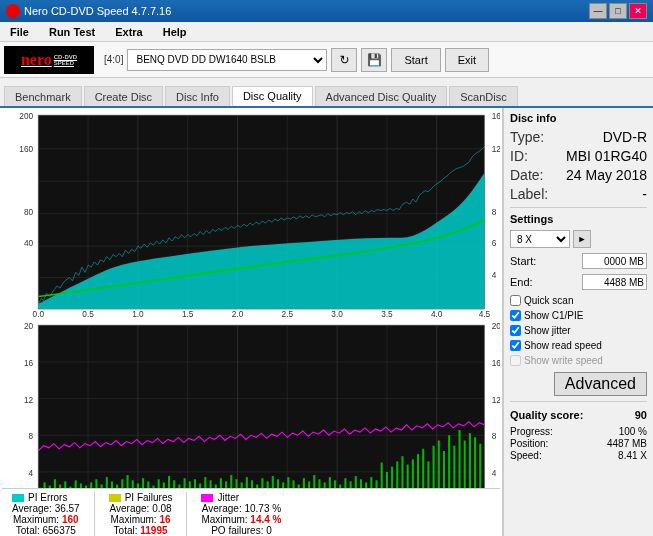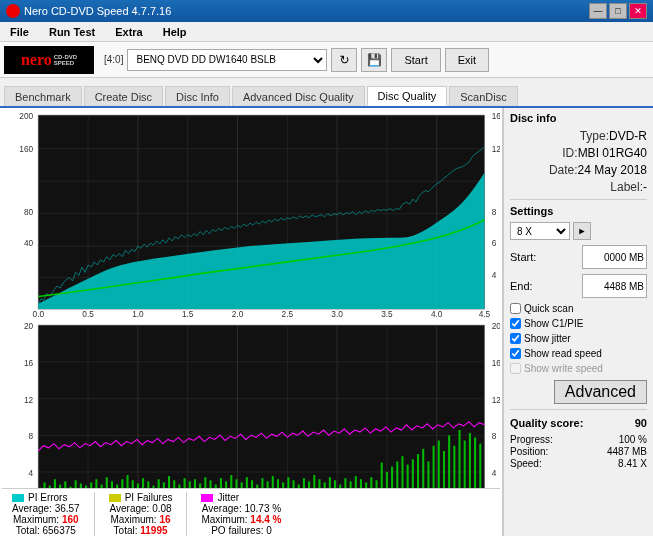--- a/index.html
+++ b/index.html
@@ -45,20 +45,21 @@
       align-items: center;
       padding: 2px 4px;
       gap: 4px;
       border-bottom: 1px solid #ccc;
     }
     .nero-logo {
       width: 90px; height: 28px; background: #000;
       display: flex; align-items: center; justify-content: center;
       color: white; font-size: 10px; font-weight: bold;
       margin-right: 6px;
+      text-decoration: underline;
     }
     .nero-logo span { color: #e00; font-size: 14px; font-weight: 900; }
     .drive-select {
       height: 22px; border: 1px solid #aaa; background: white; font-size: 10px;
       padding: 0 4px; width: 200px;
     }
     .toolbar-icon-btn {
       width: 26px; height: 24px; background: #e8e8e8; border: 1px solid #aaa;
       display: flex; align-items: center; justify-content: center; cursor: pointer; font-size: 12px;
     }
@@ -136,41 +137,41 @@
       display: flex;
       flex-direction: column;
       gap: 3px;
       border-left: 1px solid #ccc;
     }
     .panel-section-title {
       font-size: 11px; font-weight: bold; color: #000;
       margin-bottom: 2px;
     }
     .panel-row {
-      display: flex; justify-content: flex-end; font-size: 12px;
+      display: flex; justify-content: space-between; font-size: 14px;
     }
     .panel-label { color: #333; }
     .panel-value { color: #000; font-weight: 500; }
     .panel-divider { border-top: 1px solid #ccc; margin: 2px 0; }
     .settings-row {
       display: flex; align-items: center; gap: 3px; margin-bottom: 2px;
     }
     .settings-select {
       height: 18px; border: 1px solid #aaa; background: white;
       font-size: 10px; width: 60px; padding: 0 2px;
     }
     .settings-icon-btn {
       width: 18px; height: 18px; background: #e0e0e0; border: 1px solid #aaa;
       display: flex; align-items: center; justify-content: center; font-size: 9px; cursor: pointer;
     }
     .input-row {
       display: flex; align-items: center; justify-content: space-between; margin-bottom: 2px;
     }
     .input-field {
-      width: 65px; height: 24px; border: 1px solid #aaa; background: white;
+      width: 65px; height: 16px; border: 1px solid #aaa; background: white;
       font-size: 10px; padding: 0 2px; text-align: right;
     }
     .checkbox-row {
       display: flex; align-items: center; gap: 3px; font-size: 10px; margin-bottom: 1px;
     }
     .checkbox-row input[type=checkbox] { width: 11px; height: 11px; }
     .advanced-btn {
       align-self: flex-end;
       padding: 2px 10px; background: #e0e0e0; border: 1px solid #888;
       font-size: 16px; cursor: pointer; margin-top: 2px;
@@ -234,22 +235,22 @@
   <div class="toolbar-icon-btn" title="Refresh">↻</div>
   <div class="toolbar-icon-btn" title="Save">💾</div>
   <button class="toolbar-btn">Start</button>
   <button class="toolbar-btn">Exit</button>
 </div>
 
 <div class="tabs">
   <div class="tab">Benchmark</div>
   <div class="tab">Create Disc</div>
   <div class="tab">Disc Info</div>
+  <div class="tab active">Disc Quality</div>
   <div class="tab">Advanced Disc Quality</div>
-  <div class="tab active">Disc Quality</div>
   <div class="tab">ScanDisc</div>
 </div>
 
 <div class="main-content">
 
   <div class="chart-area">
     <div class="charts-container">
 
       <div class="chart-top">
         <svg class="chart-svg" viewBox="0 0 480 200" preserveAspectRatio="none">

